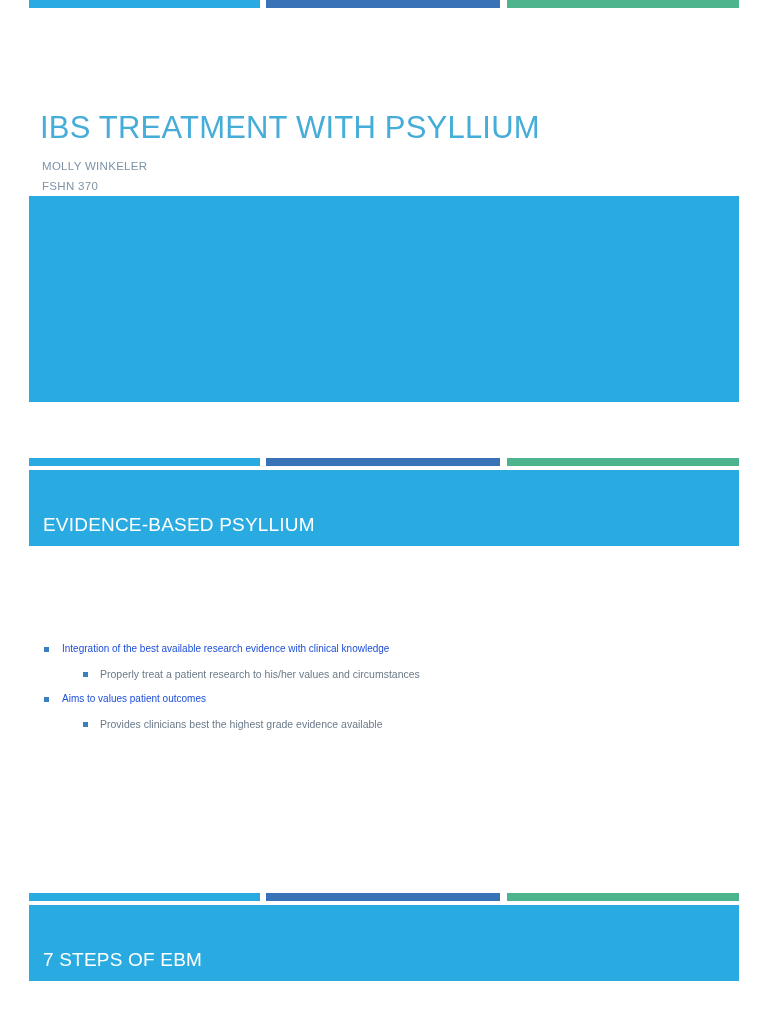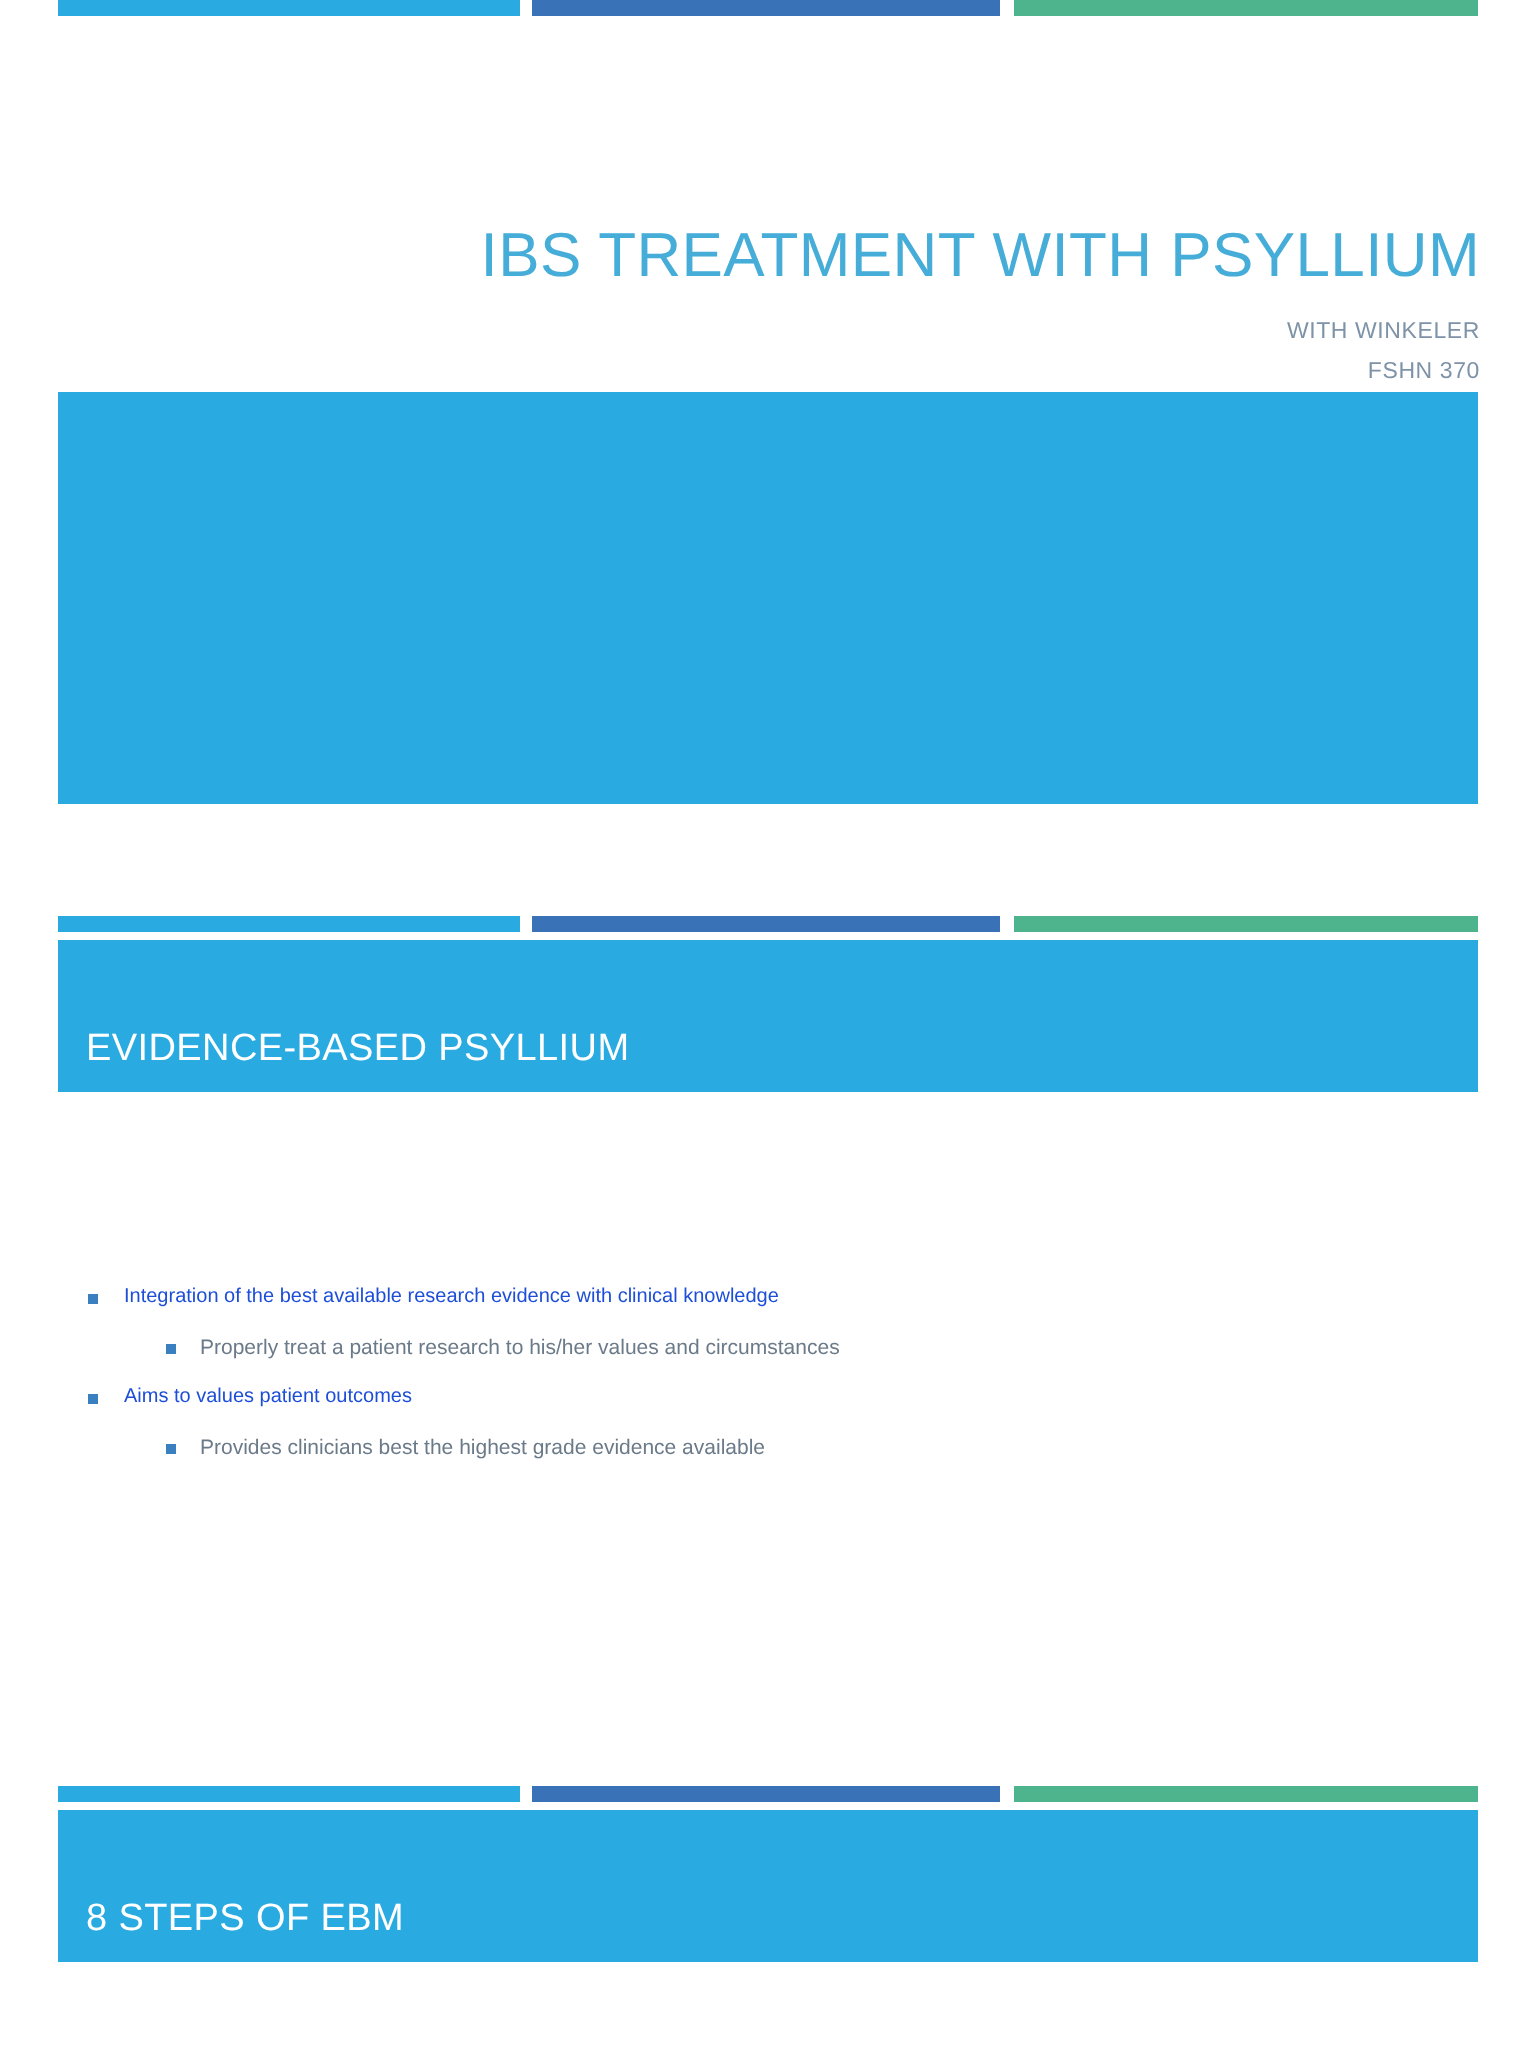--- a/index.html
+++ b/index.html
@@ -43,21 +43,21 @@
   .accent-seg {
     position: absolute;
     top: 0;
     height: 8px;
   }
   .accent-seg.s1 { left: 29px;  width: 231px; background: #29ABE2; }
   .accent-seg.s2 { left: 266px; width: 234px; background: #3A72B8; }
   .accent-seg.s3 { left: 507px; width: 232px; background: #4EB48D; }
 
   
-  #slide-title { top: 0; height: 440px; text-align: right; }
+  #slide-title { top: 0; height: 440px; }
 
   .title-block {
     position: absolute;
     left: 40px;
     top: 108px;
     width: 700px;
   }
   .deck-title {
     margin: 0;
     font-size: 31px;
@@ -176,21 +176,21 @@
   <section class="slide" id="slide-title">
 
     <div class="accent-rule">
       <span class="accent-seg s1"></span>
       <span class="accent-seg s2"></span>
       <span class="accent-seg s3"></span>
     </div>
 
     <div class="title-block">
       <h1 class="deck-title">IBS TREATMENT WITH PSYLLIUM</h1>
-      <p class="deck-subtitle">WITH WINKELER</p>
+      <p class="deck-subtitle">MOLLY WINKELER</p>
       <p class="deck-subtitle second">FSHN 370</p>
     </div>
 
     <div class="title-image-placeholder"></div>
   </section>
 
   <section class="slide" id="slide-ebm">
 
     <div class="accent-rule" style="top:18px">
       <span class="accent-seg s1"></span>
@@ -241,17 +241,17 @@
 
   <section class="slide" id="slide-steps">
 
     <div class="accent-rule" style="top:13px">
       <span class="accent-seg s1"></span>
       <span class="accent-seg s2"></span>
       <span class="accent-seg s3"></span>
     </div>
 
     <div class="slide-header-band" style="top:25px">
-      <h2 class="slide-header-title">8 STEPS OF EBM</h2>
+      <h2 class="slide-header-title">7 STEPS OF EBM</h2>
     </div>
   </section>
 
 </div>
 
 </body></html>

